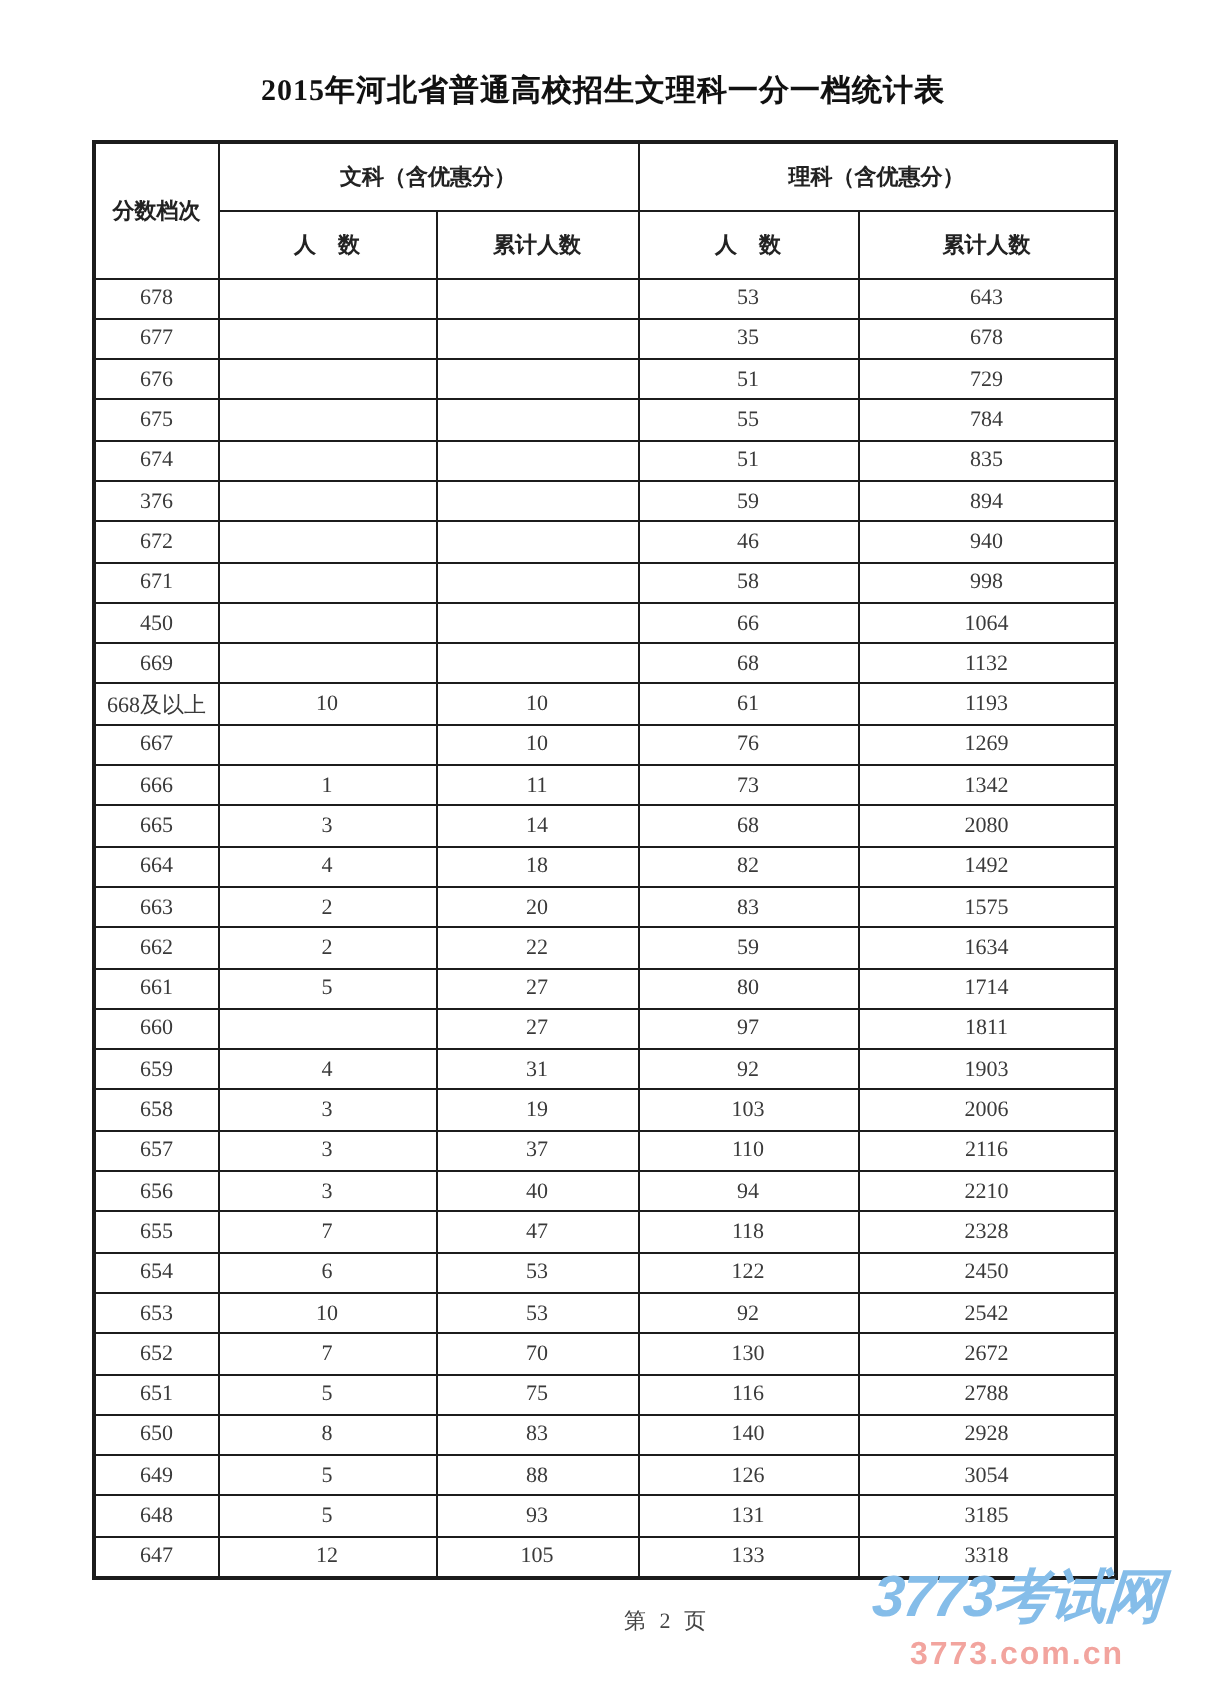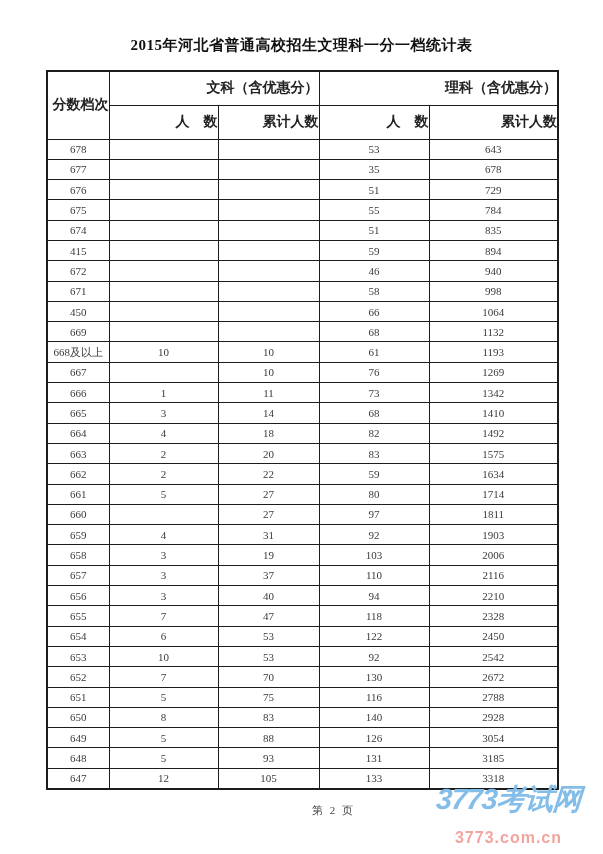--- a/index.html
+++ b/index.html
@@ -18,41 +18,41 @@
     position:absolute;left:46px;top:70px;
     border-collapse:collapse;table-layout:fixed;
     width:511px;
     border:2px solid #1c1c1c;
   }
   .score-table th,.score-table td{
     border:1px solid #1c1c1c;
     text-align:center;vertical-align:middle;
     padding:0;overflow:hidden;white-space:nowrap;
   }
-  .score-table th{font-size:14px;font-weight:bold;color:#222;text-align:right;}
+  .score-table th{font-size:11px;font-weight:bold;color:#222;}
   .score-table td{font-size:11px;font-weight:normal;color:#3a3a3a;}
   .score-table thead tr{height:34px;}
   .score-table tbody tr{height:20.3px;padding-left:31px;}
   .footer{
     position:absolute;top:803px;left:0;width:100%;
     text-align:center;font-size:11px;color:#444;
     letter-spacing:2px;
     padding-left:32px;
   }
   .watermark{
     position:absolute;top:785px;right:2px;width:185px;
     text-align:center;line-height:1;
     font-family:"Liberation Sans","DejaVu Sans",sans-serif;
   }
   .watermark .logo{
     display:block;font-size:29px;font-weight:bold;font-style:italic;
     transform:skewX(-4deg);letter-spacing:-1px;
   }
   .watermark .domain{
-    display:block;margin-top:16px;font-size:16px;font-weight:bold;
+    display:block;margin-top:6px;font-size:16px;font-weight:bold;
     letter-spacing:1px;
   }
 </style>
 </head>
 <body>
 
 <div class="sheet">
 
   <div class="page-title">2015年河北省普通高校招生文理科一分一档统计表</div>
 
@@ -107,21 +107,21 @@
           <td>784</td>
         </tr>
         <tr>
           <td>674</td>
           <td></td>
           <td></td>
           <td>51</td>
           <td>835</td>
         </tr>
         <tr>
-          <td>415</td>
+          <td>376</td>
           <td></td>
           <td></td>
           <td>59</td>
           <td>894</td>
         </tr>
         <tr>
           <td>672</td>
           <td></td>
           <td></td>
           <td>46</td>
@@ -167,21 +167,21 @@
           <td>1</td>
           <td>11</td>
           <td>73</td>
           <td>1342</td>
         </tr>
         <tr>
           <td>665</td>
           <td>3</td>
           <td>14</td>
           <td>68</td>
-          <td>1410</td>
+          <td>2080</td>
         </tr>
         <tr>
           <td>664</td>
           <td>4</td>
           <td>18</td>
           <td>82</td>
           <td>1492</td>
         </tr>
         <tr>
           <td>663</td>

